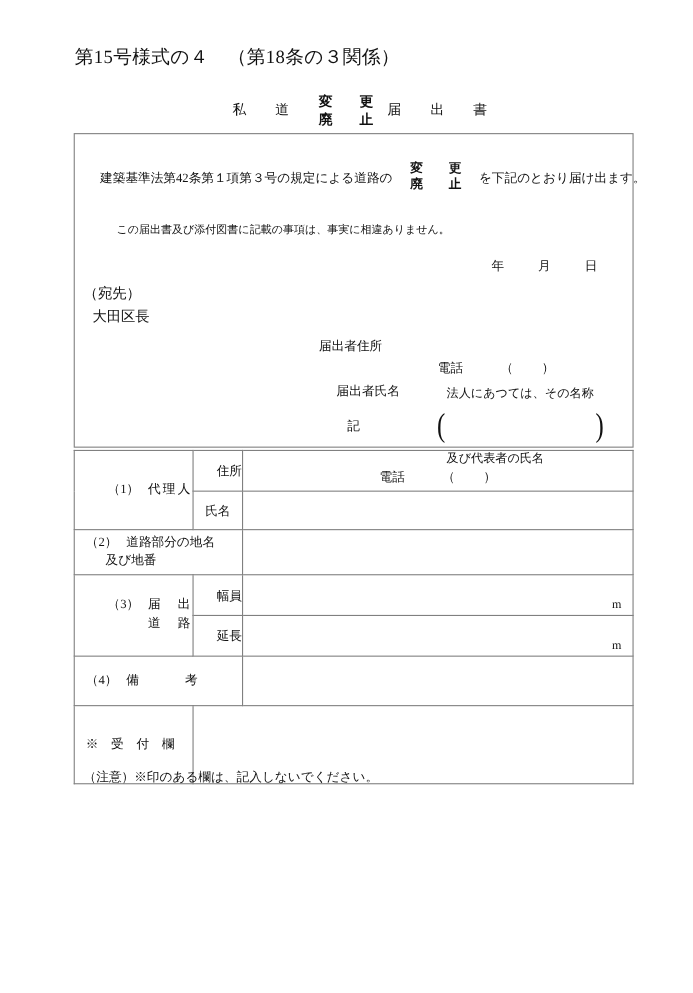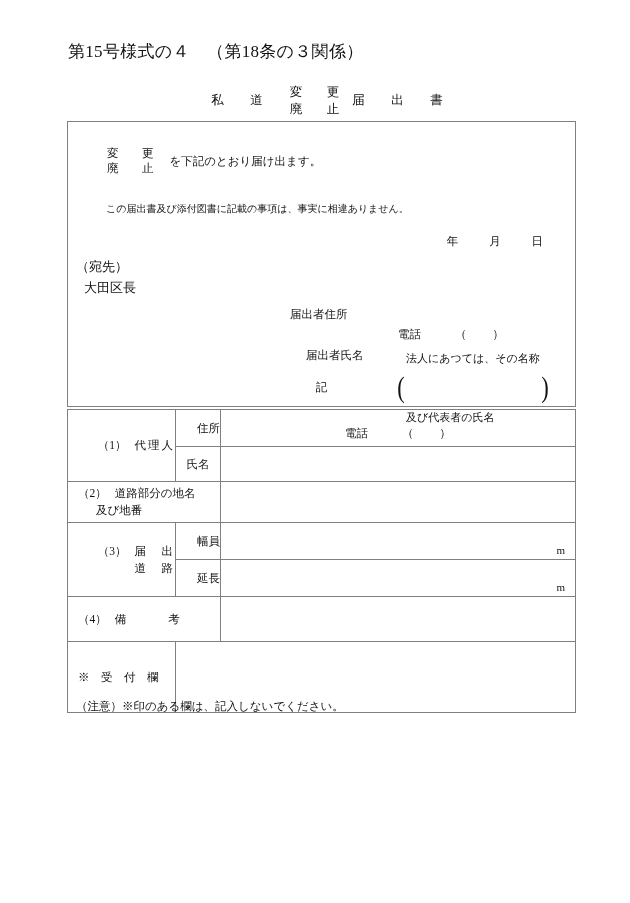--- a/index.html
+++ b/index.html
@@ -47,20 +47,21 @@
   }
   .stack {
     display: inline-flex;
     flex-direction: column;
     justify-content: center;
     line-height: 1.32;
     text-align: center;
     margin: 0 7px;
     position: relative;
     top: 0px;
+    font-weight: bold;
   }
   .stack span { letter-spacing: 6px; padding-left: 6px; }
 
   
   .outer-box {
     position: absolute;
     left: 67px;
     top: 121px;
     width: 509px;
     height: 286px;
@@ -186,21 +187,21 @@
   .lbl-sub {
     text-align: center;
     white-space: nowrap;
   }
   .cell-h36 { height: 36px; text-align: right; }
   .cell-h34 { height: 34px; }
   .cell-h40 { height: 40px; }
   .cell-h44 { height: 44px; }
   .cell-h70 { height: 70px; }
 
-  .sp2 { letter-spacing: 2px; }
+  .sp2 { letter-spacing: 2px; font-family: Liberation Mono, monospace; }
   .num-label { padding-right: 8px; }
 
   .tel-in-cell {
     position: absolute;
     left: 50%;
     transform: translateX(-50%);
     bottom: 5px;
     white-space: nowrap;
   }
   .unit-m {
@@ -232,20 +233,21 @@
     <span class="stack">
       <span>変　更</span>
       <span>廃　止</span>
     </span>
     <span class="heading-word">届　出　書</span>
   </div>
 
   <div class="outer-box">
 
     <div class="para1">
+      <span>建築基準法第42条第１項第３号の規定による道路の</span>
       <span class="stack">
         <span>変　更</span>
         <span>廃　止</span>
       </span>
       <span>を下記のとおり届け出ます。</span>
     </div>
 
     <div class="para2">この届出書及び添付図書に記載の事項は、事実に相違ありません。</div>
 
     <div class="date-line">

